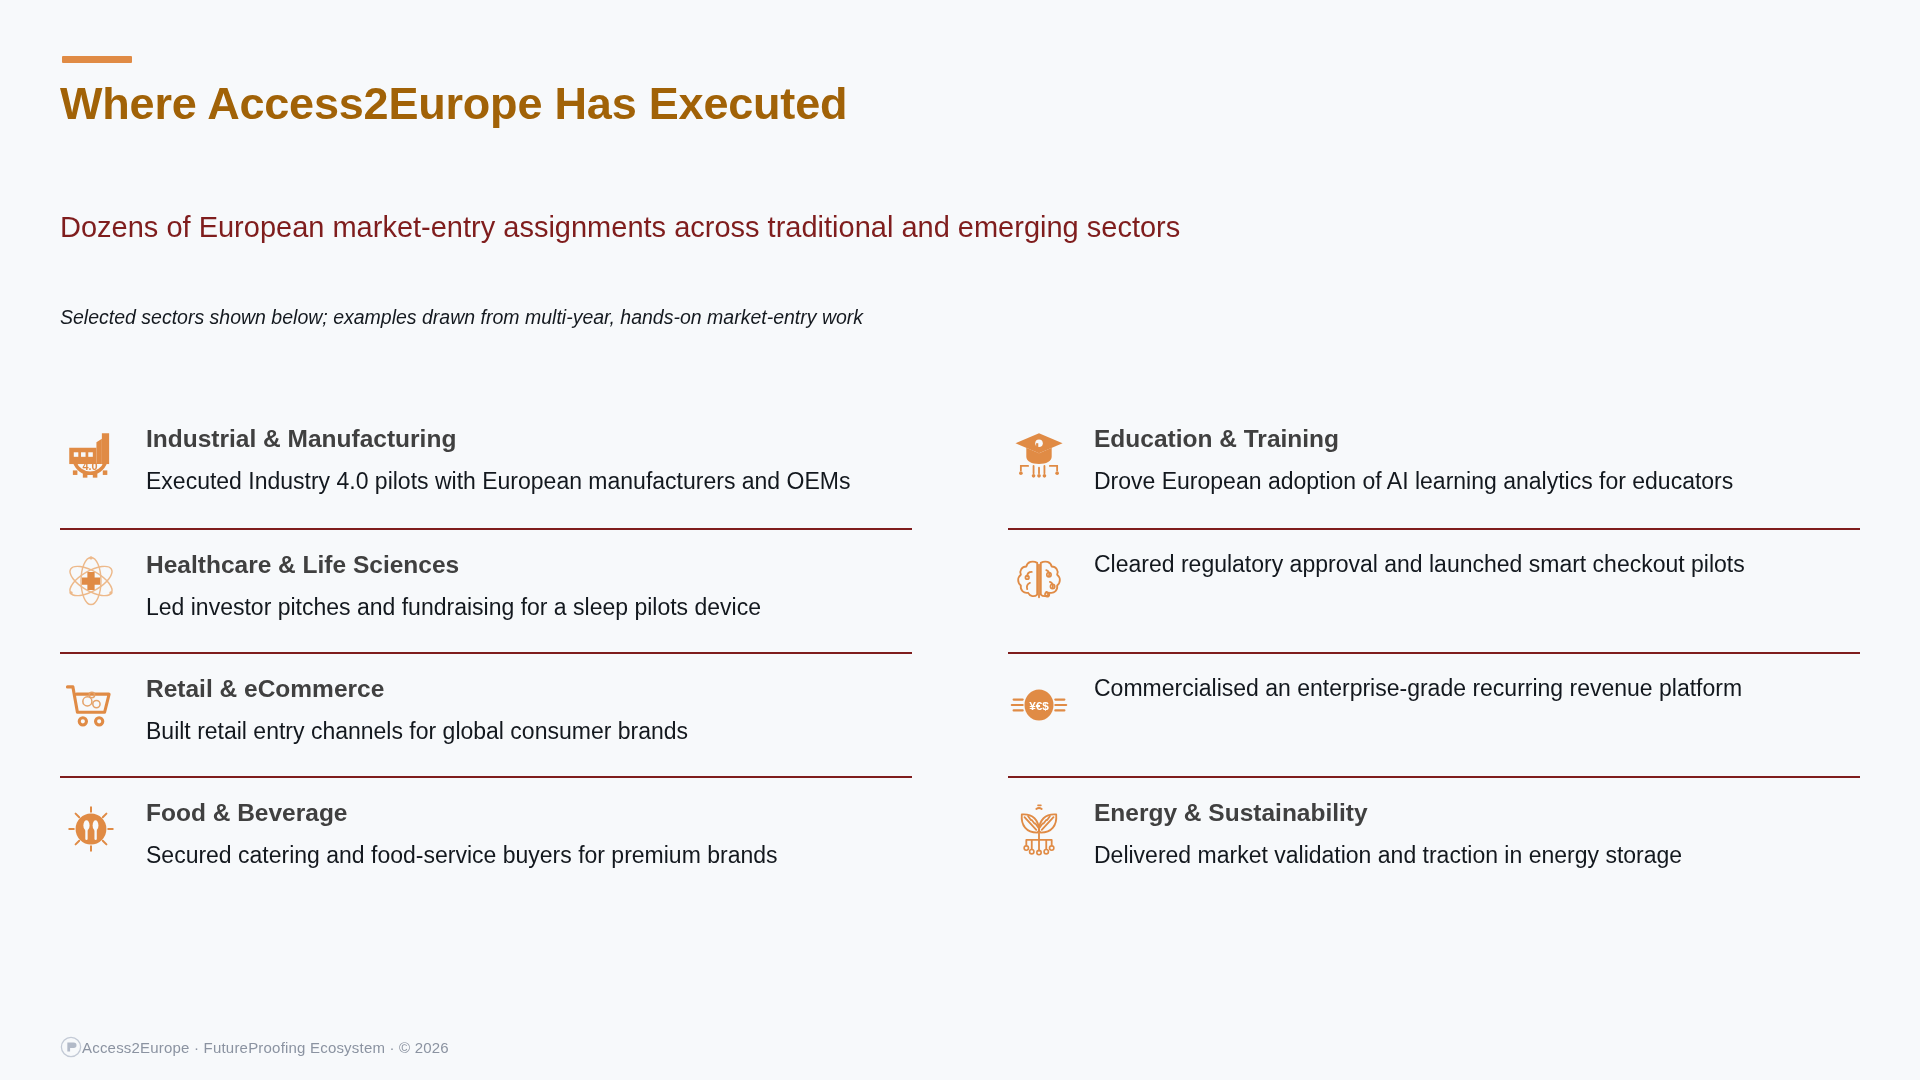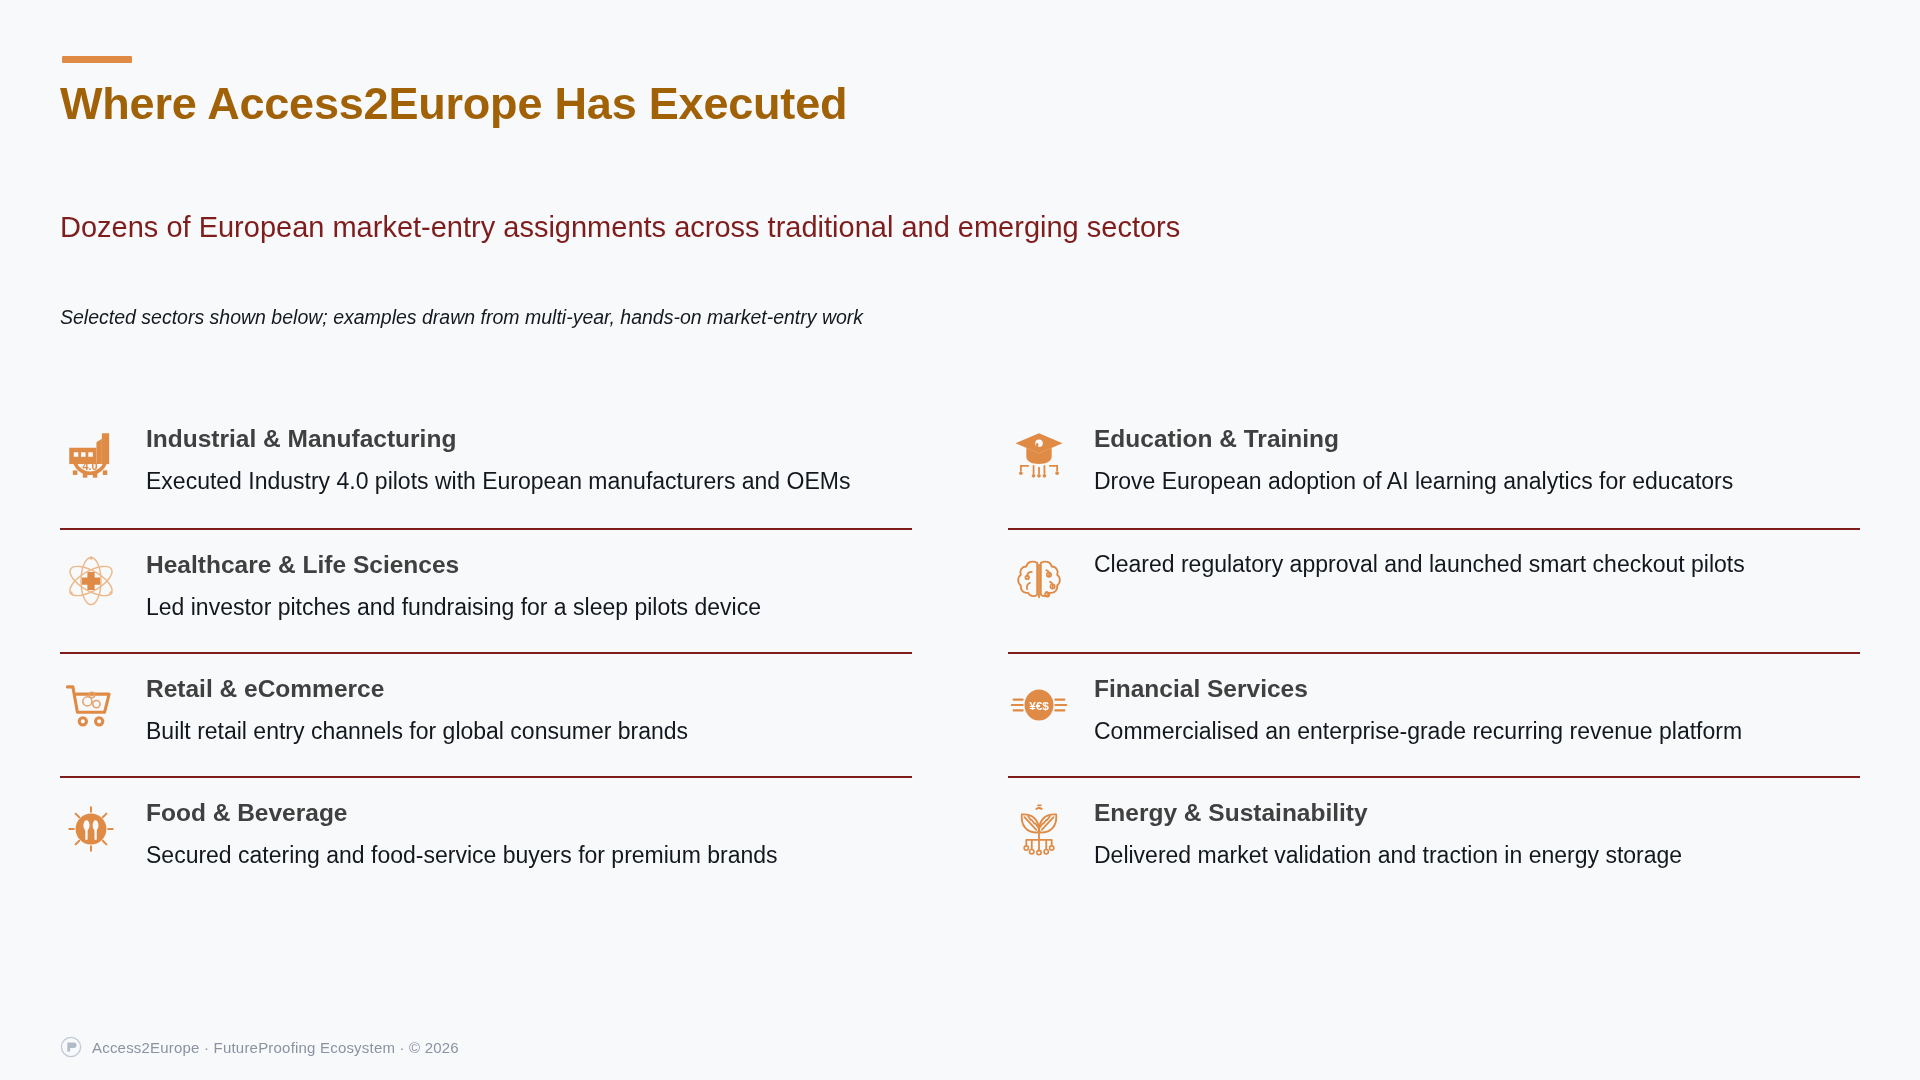--- a/index.html
+++ b/index.html
@@ -118,21 +118,20 @@
     line-height: 1.25;
   }
 
   
   .footer {
     position: absolute;
     left: 60px;
     bottom: 22px;
     display: flex;
     align-items: center;
-    gap: 10px;
     font-size: 15px;
     color: #8b93a1;
     justify-content: center;
   }
 
   .footer-logo {
     width: 22px;
     height: 22px;
     flex: 0 0 22px;
   }
@@ -307,21 +306,20 @@
         <div class="sector-icon">
           <svg width="58" height="58" viewBox="0 0 64 64">
             <ellipse cx="32" cy="32" rx="16" ry="17" fill="#e08b45"></ellipse>
             <g stroke="#e08b45" stroke-width="2.4" stroke-linecap="round">
               <path d="M4 26h10M2 32h12M4 38h10M50 26h10M50 32h12M50 38h10"></path>
             </g>
             <text x="32" y="38" font-family="Liberation Sans, sans-serif" font-size="13" font-weight="bold" fill="#ffffff" text-anchor="middle">¥€$</text>
           </svg>
         </div>
         <div class="sector-text">
-          <div class="sector-title">Financial Services</div>
           <div class="sector-desc">Commercialised an enterprise-grade recurring revenue platform</div>
         </div>
       </div>
 
       <div class="sector-item">
         <div class="sector-icon">
           <svg width="58" height="58" viewBox="0 0 64 64">
             <g fill="none" stroke="#e08b45" stroke-width="2" stroke-linecap="round" stroke-linejoin="round">
               <path d="M30 36C18 36 12 28 13 16c12-1 19 6 19 18z"></path>
               <path d="M34 36c12 0 18-8 17-20-12-1-19 6-19 18z"></path>

